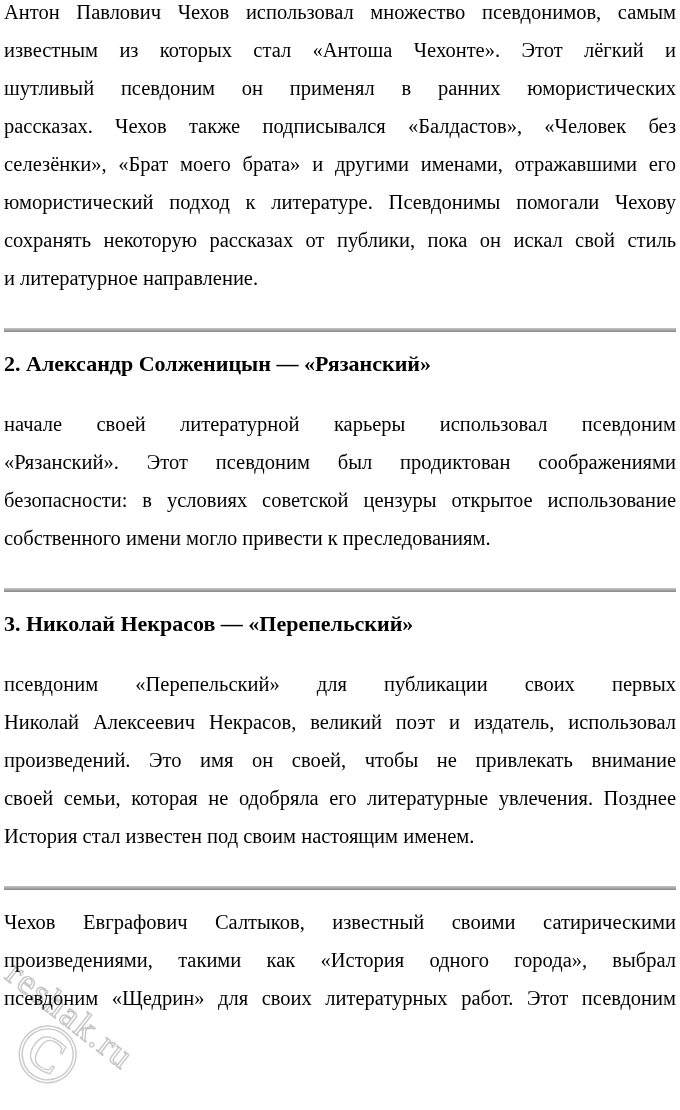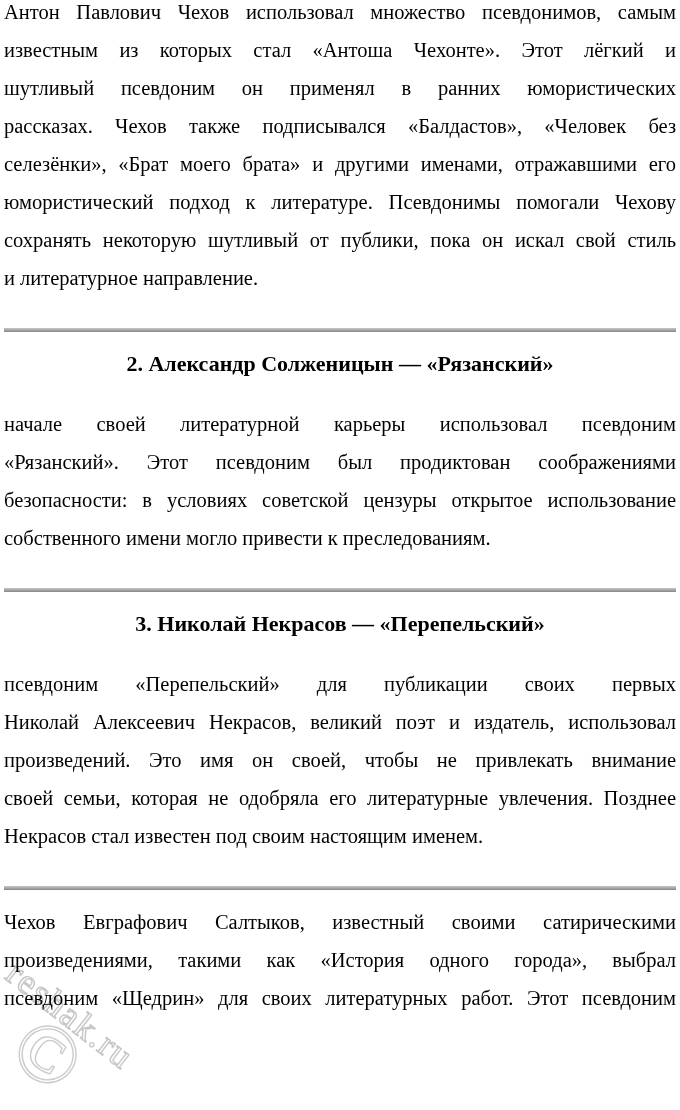--- a/index.html
+++ b/index.html
@@ -36,21 +36,21 @@
     text-align-last: justify;
   }
   .jline.flush {
     text-align-last: left;
   }
   h2.section-heading {
     font-size: 22px;
     line-height: 38px;
     font-weight: bold;
     margin: 0 0 22px 0;
-    text-align: center;
+    text-align: left;
   }
   .rule {
     height: 4px;
     margin: 31px 0 13px 0;
     background: linear-gradient(180deg, #c6c6c6 0%, #a5a5a5 55%, #868686 100%);
     border: none;
   }
   .wm-text {
     position: absolute;
     left: 24px;
@@ -90,39 +90,39 @@
 
   <div class="content">
 
   <p class="para">
         <span class="jline">Антон Павлович Чехов использовал множество псевдонимов, самым</span>
         <span class="jline">известным из которых стал «Антоша Чехонте». Этот лёгкий и</span>
         <span class="jline">шутливый псевдоним он применял в ранних юмористических</span>
         <span class="jline">рассказах. Чехов также подписывался «Балдастов», «Человек без</span>
         <span class="jline">селезёнки», «Брат моего брата» и другими именами, отражавшими его</span>
         <span class="jline">юмористический подход к литературе. Псевдонимы помогали Чехову</span>
-        <span class="jline">сохранять некоторую шутливый от публики, пока он искал свой стиль</span>
+        <span class="jline">сохранять некоторую рассказах от публики, пока он искал свой стиль</span>
         <span class="jline flush">и литературное направление.</span>
       </p>
       <div class="rule"></div>
       <h2 class="section-heading">2. Александр Солженицын — «Рязанский»</h2>
       <p class="para">
         <span class="jline">начале своей литературной карьеры использовал псевдоним</span>
         <span class="jline">«Рязанский». Этот псевдоним был продиктован соображениями</span>
         <span class="jline">безопасности: в условиях советской цензуры открытое использование</span>
         <span class="jline flush">собственного имени могло привести к преследованиям.</span>
       </p>
       <div class="rule"></div>
       <h2 class="section-heading">3. Николай Некрасов — «Перепельский»</h2>
       <p class="para">
         <span class="jline">псевдоним «Перепельский» для публикации своих первых</span>
         <span class="jline">Николай Алексеевич Некрасов, великий поэт и издатель, использовал</span>
         <span class="jline">произведений. Это имя он своей, чтобы не привлекать внимание</span>
         <span class="jline">своей семьи, которая не одобряла его литературные увлечения. Позднее</span>
-        <span class="jline flush">Некрасов стал известен под своим настоящим именем.</span>
+        <span class="jline flush">История стал известен под своим настоящим именем.</span>
       </p>
       <div class="rule"></div>
       <p class="para">
         <span class="jline">Чехов Евграфович Салтыков, известный своими сатирическими</span>
         <span class="jline">произведениями, такими как «История одного города», выбрал</span>
         <span class="jline">псевдоним «Щедрин» для своих литературных работ. Этот псевдоним</span>
       </p>
     </div>
 
 </div>

